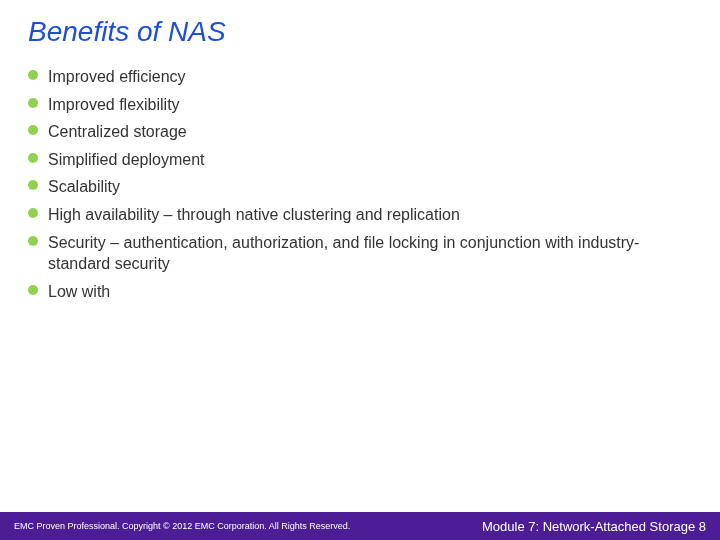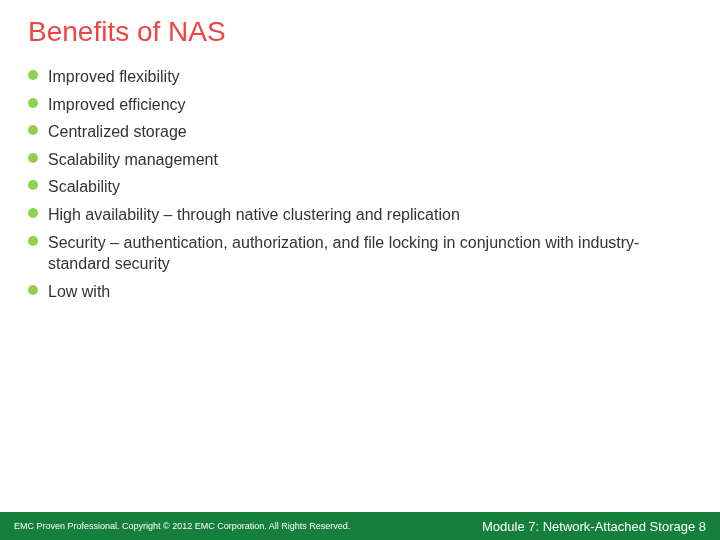--- a/index.html
+++ b/index.html
@@ -21,25 +21,26 @@
       display: flex;
       flex-direction: column;
     }
 
     .content {
       flex: 1;
       padding: 12px 36px 10px 28px;
     }
 
     .title {
-      color: #ef4444;
+      color: #1d4ed8;
       font-size: 28px;
       font-weight: 400;
       margin-bottom: 18px;
       margin-top: 4px;
+      font-style: italic;
     }
 
     .bullet-list {
       list-style: none;
       padding: 0;
     }
 
     .bullet-list li {
       display: flex;
       align-items: flex-start;
@@ -58,21 +59,21 @@
       flex-shrink: 0;
       margin-top: 4px;
       margin-right: 10px;
     }
 
     .bullet-text {
       flex: 1;
     }
 
     .footer {
-      background: #15803d;
+      background: #4c1d95;
       height: 28px;
       width: 100%;
       display: flex;
       align-items: center;
       padding: 0 14px;
       justify-content: space-between;
     }
 
     .footer-left {
       color: #ffffff;
@@ -86,33 +87,33 @@
   </style>
 </head>
 <body>
 
 <div class="slide">
   <div class="content">
     <h1 class="title">Benefits of NAS</h1>
     <ul class="bullet-list" id="bullet-list">
     <li>
           <span class="bullet-dot"></span>
-          <span class="bullet-text">Improved flexibility</span>
+          <span class="bullet-text">Improved efficiency</span>
         </li>
         <li>
           <span class="bullet-dot"></span>
-          <span class="bullet-text">Improved efficiency</span>
+          <span class="bullet-text">Improved flexibility</span>
         </li>
         <li>
           <span class="bullet-dot"></span>
           <span class="bullet-text">Centralized storage</span>
         </li>
         <li>
           <span class="bullet-dot"></span>
-          <span class="bullet-text">Scalability management</span>
+          <span class="bullet-text">Simplified deployment</span>
         </li>
         <li>
           <span class="bullet-dot"></span>
           <span class="bullet-text">Scalability</span>
         </li>
         <li>
           <span class="bullet-dot"></span>
           <span class="bullet-text">High availability – through native clustering and replication</span>
         </li>
         <li>

